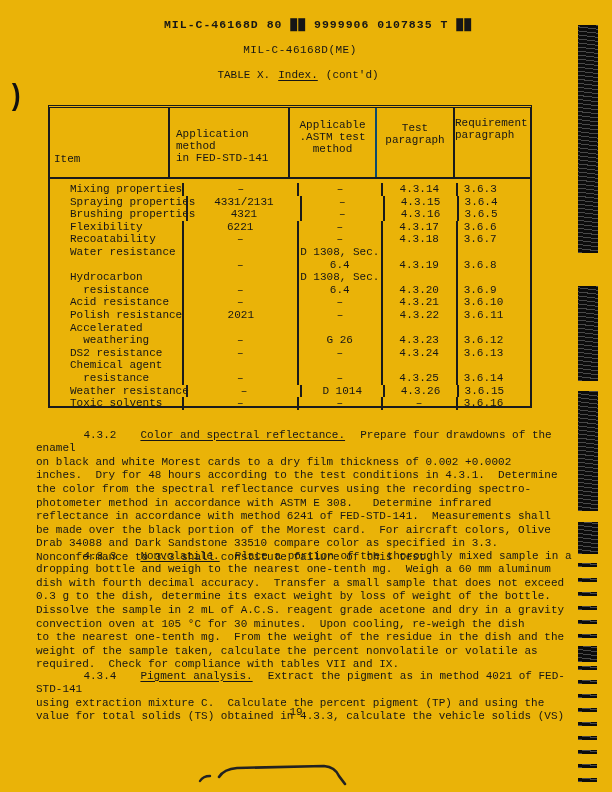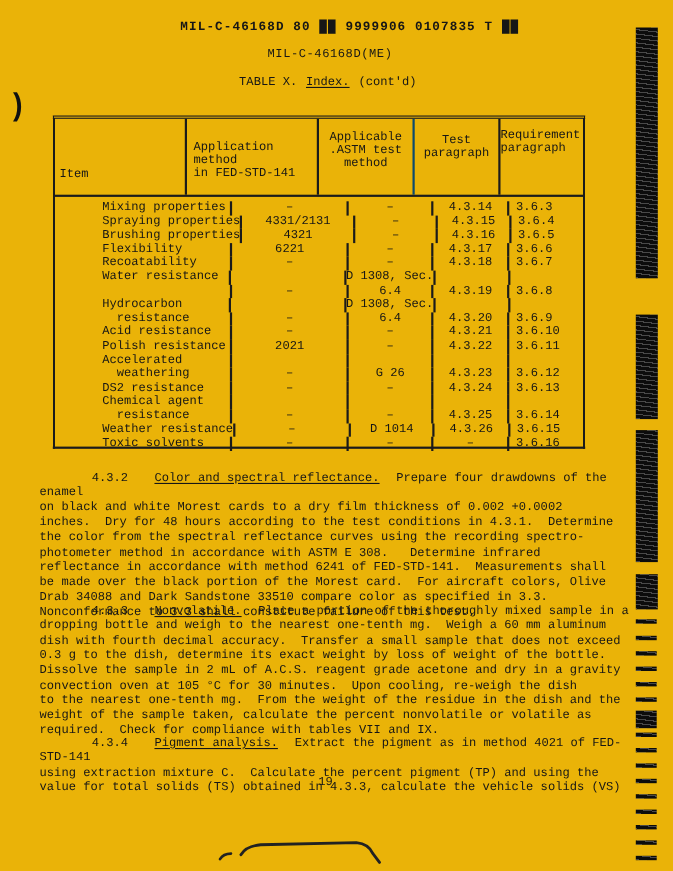--- a/index.html
+++ b/index.html
@@ -28,21 +28,21 @@
   #thead { display:flex; height:71px; border-bottom:2px solid #1b1b1b; white-space:pre-line; }
   .hcell { overflow:hidden; }
   .h0 { width:118px; display:flex; align-items:flex-end; padding:0 12px 12px 4px; }
   .h1 { width:120px; border-left:2px solid #1b1b1b; padding:20px 0 0 6px; }
   .h2 { width:87px;  border-left:2px solid #1b1b1b; padding-top:11px; text-align:center; }
   .h3 { width:78px;  border-left:2px solid #0c4a6e; padding-top:14px; text-align:center; }
   .h4 { width:77px;  border-left:2px solid #1b1b1b; padding-top:9px; text-align:left; }
   #tbody { padding-top:4px; }
   .trow { display:flex; height:12.6px; line-height:12.6px; white-space:pre; }
   .tcell { overflow:visible; }
-  .tc0 { width:136px; padding-left:4px; text-align:left;margin-left:39px; }
+  .tc0 { width:136px; padding-left:20px; text-align:left; }
   .tc1 { width:120px; border-left:2px solid #1b1b1b; text-align:center; }
   .tc2 { width:87px;  border-left:2px solid #1b1b1b; text-align:center; }
   .tc3 { width:78px;  border-left:2px solid #1b1b1b; text-align:center; }
   .tc4 { width:77px;  border-left:2px solid #1b1b1b; text-align:left; padding-left:6px; }
 
   
   .para { left:36px; width:545px; font-size:11px; line-height:13.6px; white-space:pre-wrap; letter-spacing:0; }
   #para-1 { top:415px; }
   #para-2 { top:536px; }
   #para-3 { top:656px; }

